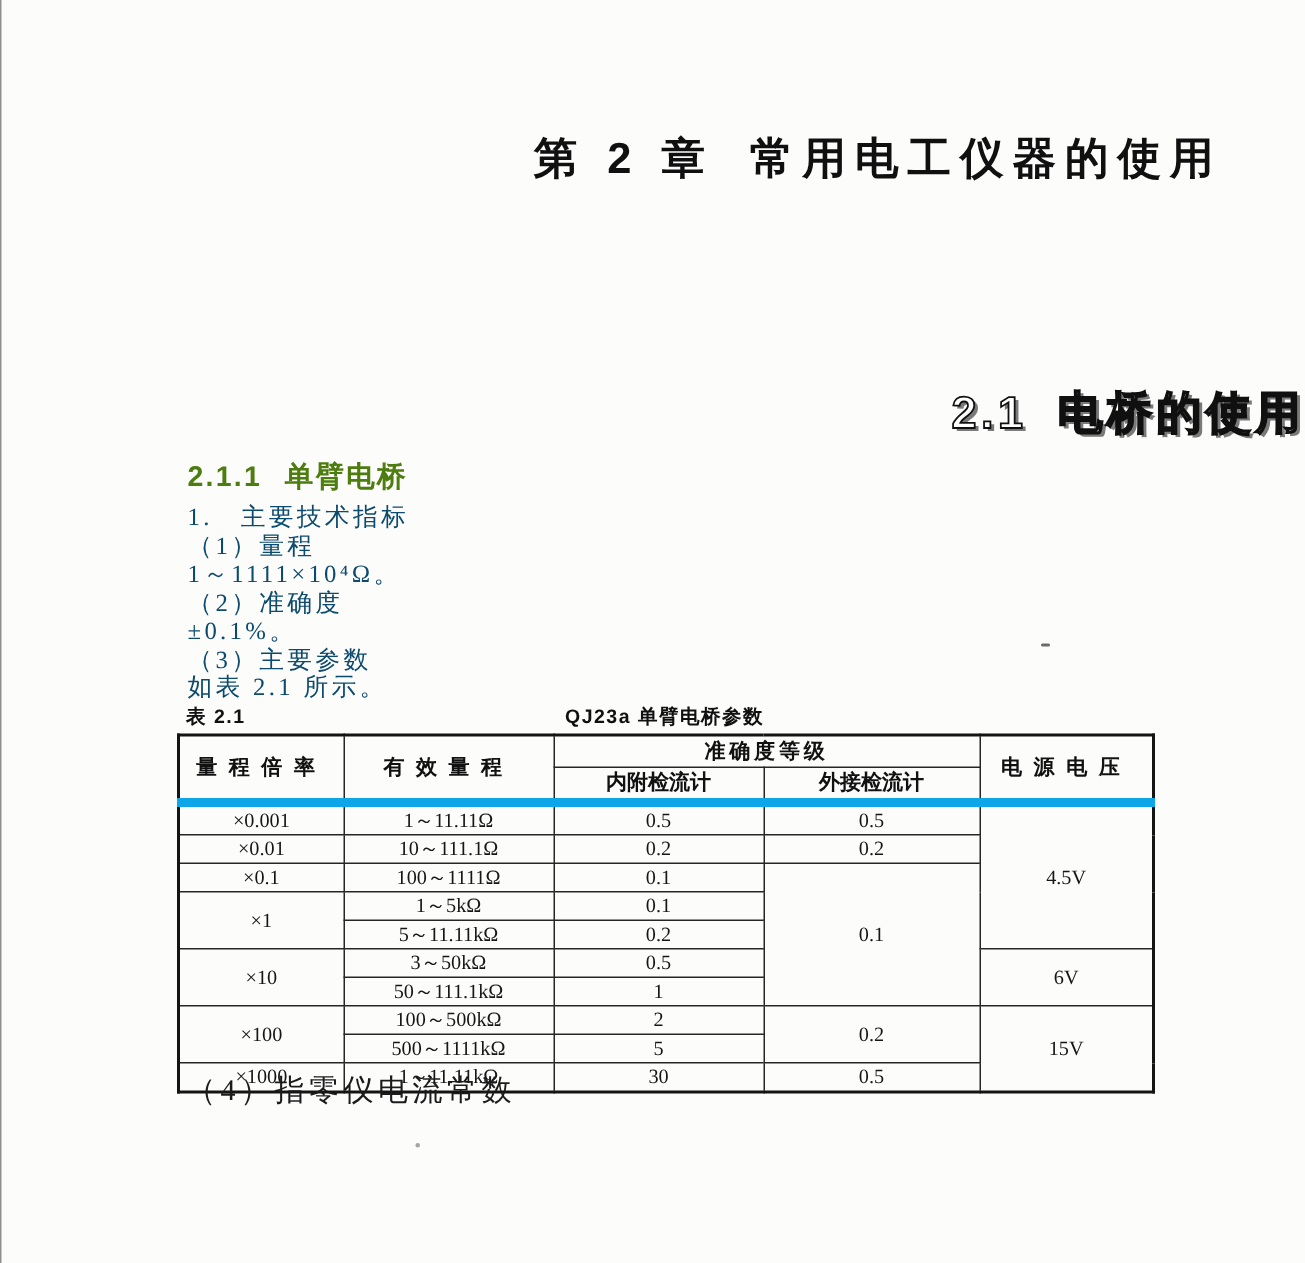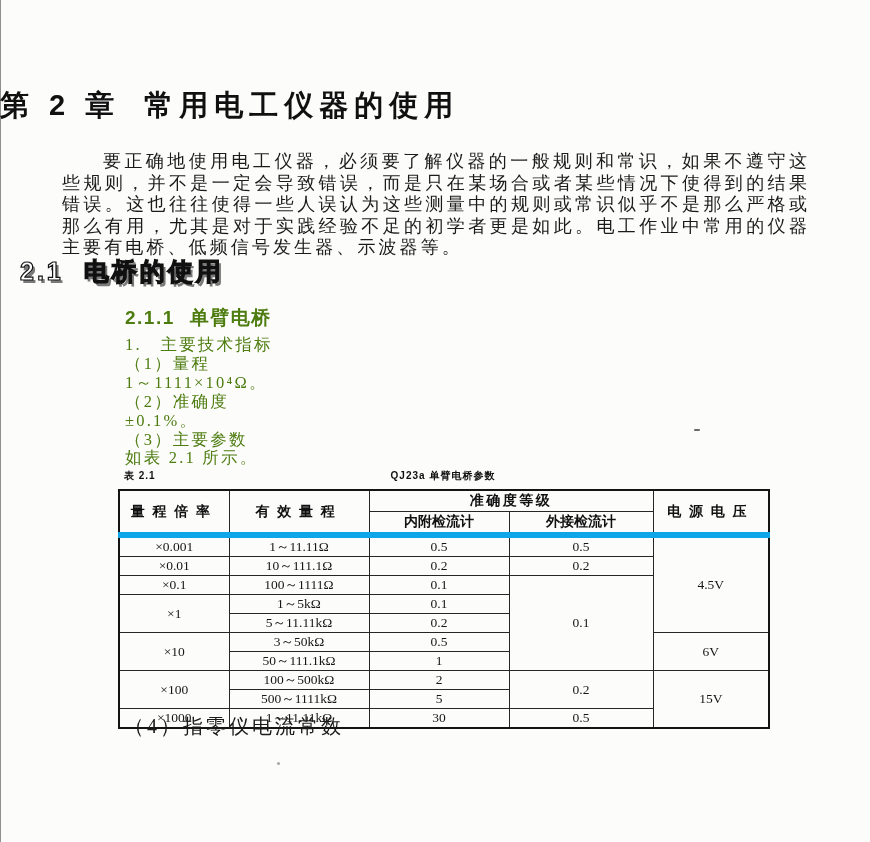--- a/index.html
+++ b/index.html
@@ -4,57 +4,57 @@
 <style>
   html,body { margin:0; padding:0; background:#ffffff; }
   .page {
     position:relative; width:870px; height:842px;
     background:#fcfcfb; overflow:hidden; color:#171717;
     font-family:"Liberation Serif", serif;
   }
   .edge-line { position:absolute; left:0; top:0; width:1px; height:842px; background:#8f8f8f; }
 
   .chapter-title {
-    position:absolute; top:86px; left:0; width:815px; text-align:left;
+    position:absolute; top:86px; left:0; width:815px; text-align:right;
     font-family:"Liberation Sans", sans-serif; font-weight:bold;
     font-size:29px; letter-spacing:6px; color:#101010;
   }
   .chapter-title .gap { display:inline-block; width:24px; }
 
   .intro {
     position:absolute; top:151px; left:62px; width:748px;
     font-size:18px; line-height:21.6px; letter-spacing:3.1px;
     text-align:justify; text-indent:41px; color:#1b1b1b;
   }
 
   .section-title {
-    position:absolute; top:255px; left:20px; width:850px; text-align:left;
-    font-family:"Liberation Sans", sans-serif; font-weight:bold;
-    font-size:25px; letter-spacing:3px;
+    position:absolute; top:255px; left:20px; width:850px; text-align:right;
+    font-family:"Liberation Sans", sans-serif; font-weight:bold;
+    font-size:30px; letter-spacing:3px;
     color:#ffffff; -webkit-text-stroke:1.2px #101010;
     text-shadow:2.5px 2.5px 0 #7a7a7a;
   }
   .section-title .gap { display:inline-block; width:20px; }
 
   .subsection-title {
     position:absolute; top:305px; left:125px;
     font-family:"Liberation Sans", sans-serif; font-weight:bold;
     font-size:19px; letter-spacing:1.5px; color:#4d7c0f;
   }
   .subsection-title .gap { display:inline-block; width:15px; }
 
   .spec-list {
     position:absolute; top:336px; left:125px;
-    font-size:16.5px; line-height:18.9px; letter-spacing:2.2px; color:#4d7c0f;
+    font-size:16.5px; line-height:18.9px; letter-spacing:2.2px; color:#0c4a6e;
   }
   .spec-list div { white-space:nowrap; }
 
   .table-caption {
     position:absolute; top:469px; left:118px; width:650px; height:18px;
-    font-family:"Liberation Sans", sans-serif; font-weight:bold; font-size:10px;
+    font-family:"Liberation Sans", sans-serif; font-weight:bold; font-size:13px;
     color:#101010;
   }
   .table-caption .tc-label { position:absolute; left:6px; top:0; letter-spacing:1px; }
   .table-caption .tc-title { position:absolute; left:0; top:0; width:100%; text-align:center; letter-spacing:1px; }
 
   table.spec {
     position:absolute; top:489px; left:118px; width:650px;
     border-collapse:collapse; table-layout:fixed;
     border:2px solid #141414;
   }
@@ -82,21 +82,20 @@
 </head>
 <body>
 
 <div class="page">
   <div class="edge-line"></div>
 
   <div class="chapter-title">
     <span>第 2 章</span><span class="gap"></span><span>常用电工仪器的使用</span>
   </div>
 
-  <div class="intro">要正确地使用电工仪器，必须要了解仪器的一般规则和常识，如果不遵守这些规则，并不是一定会导致错误，而是只在某场合或者某些情况下使得到的结果错误。这也往往使得一些人误认为这些测量中的规则或常识似乎不是那么严格或那么有用，尤其是对于实践经验不足的初学者更是如此。电工作业中常用的仪器主要有电桥、低频信号发生器、示波器等。</div>
 
   <div class="section-title">
     <span>2.1</span><span class="gap"></span><span>电桥的使用</span>
   </div>
 
   <div class="subsection-title">
     <span>2.1.1</span><span class="gap"></span><span>单臂电桥</span>
   </div>
 
   <div class="spec-list">

